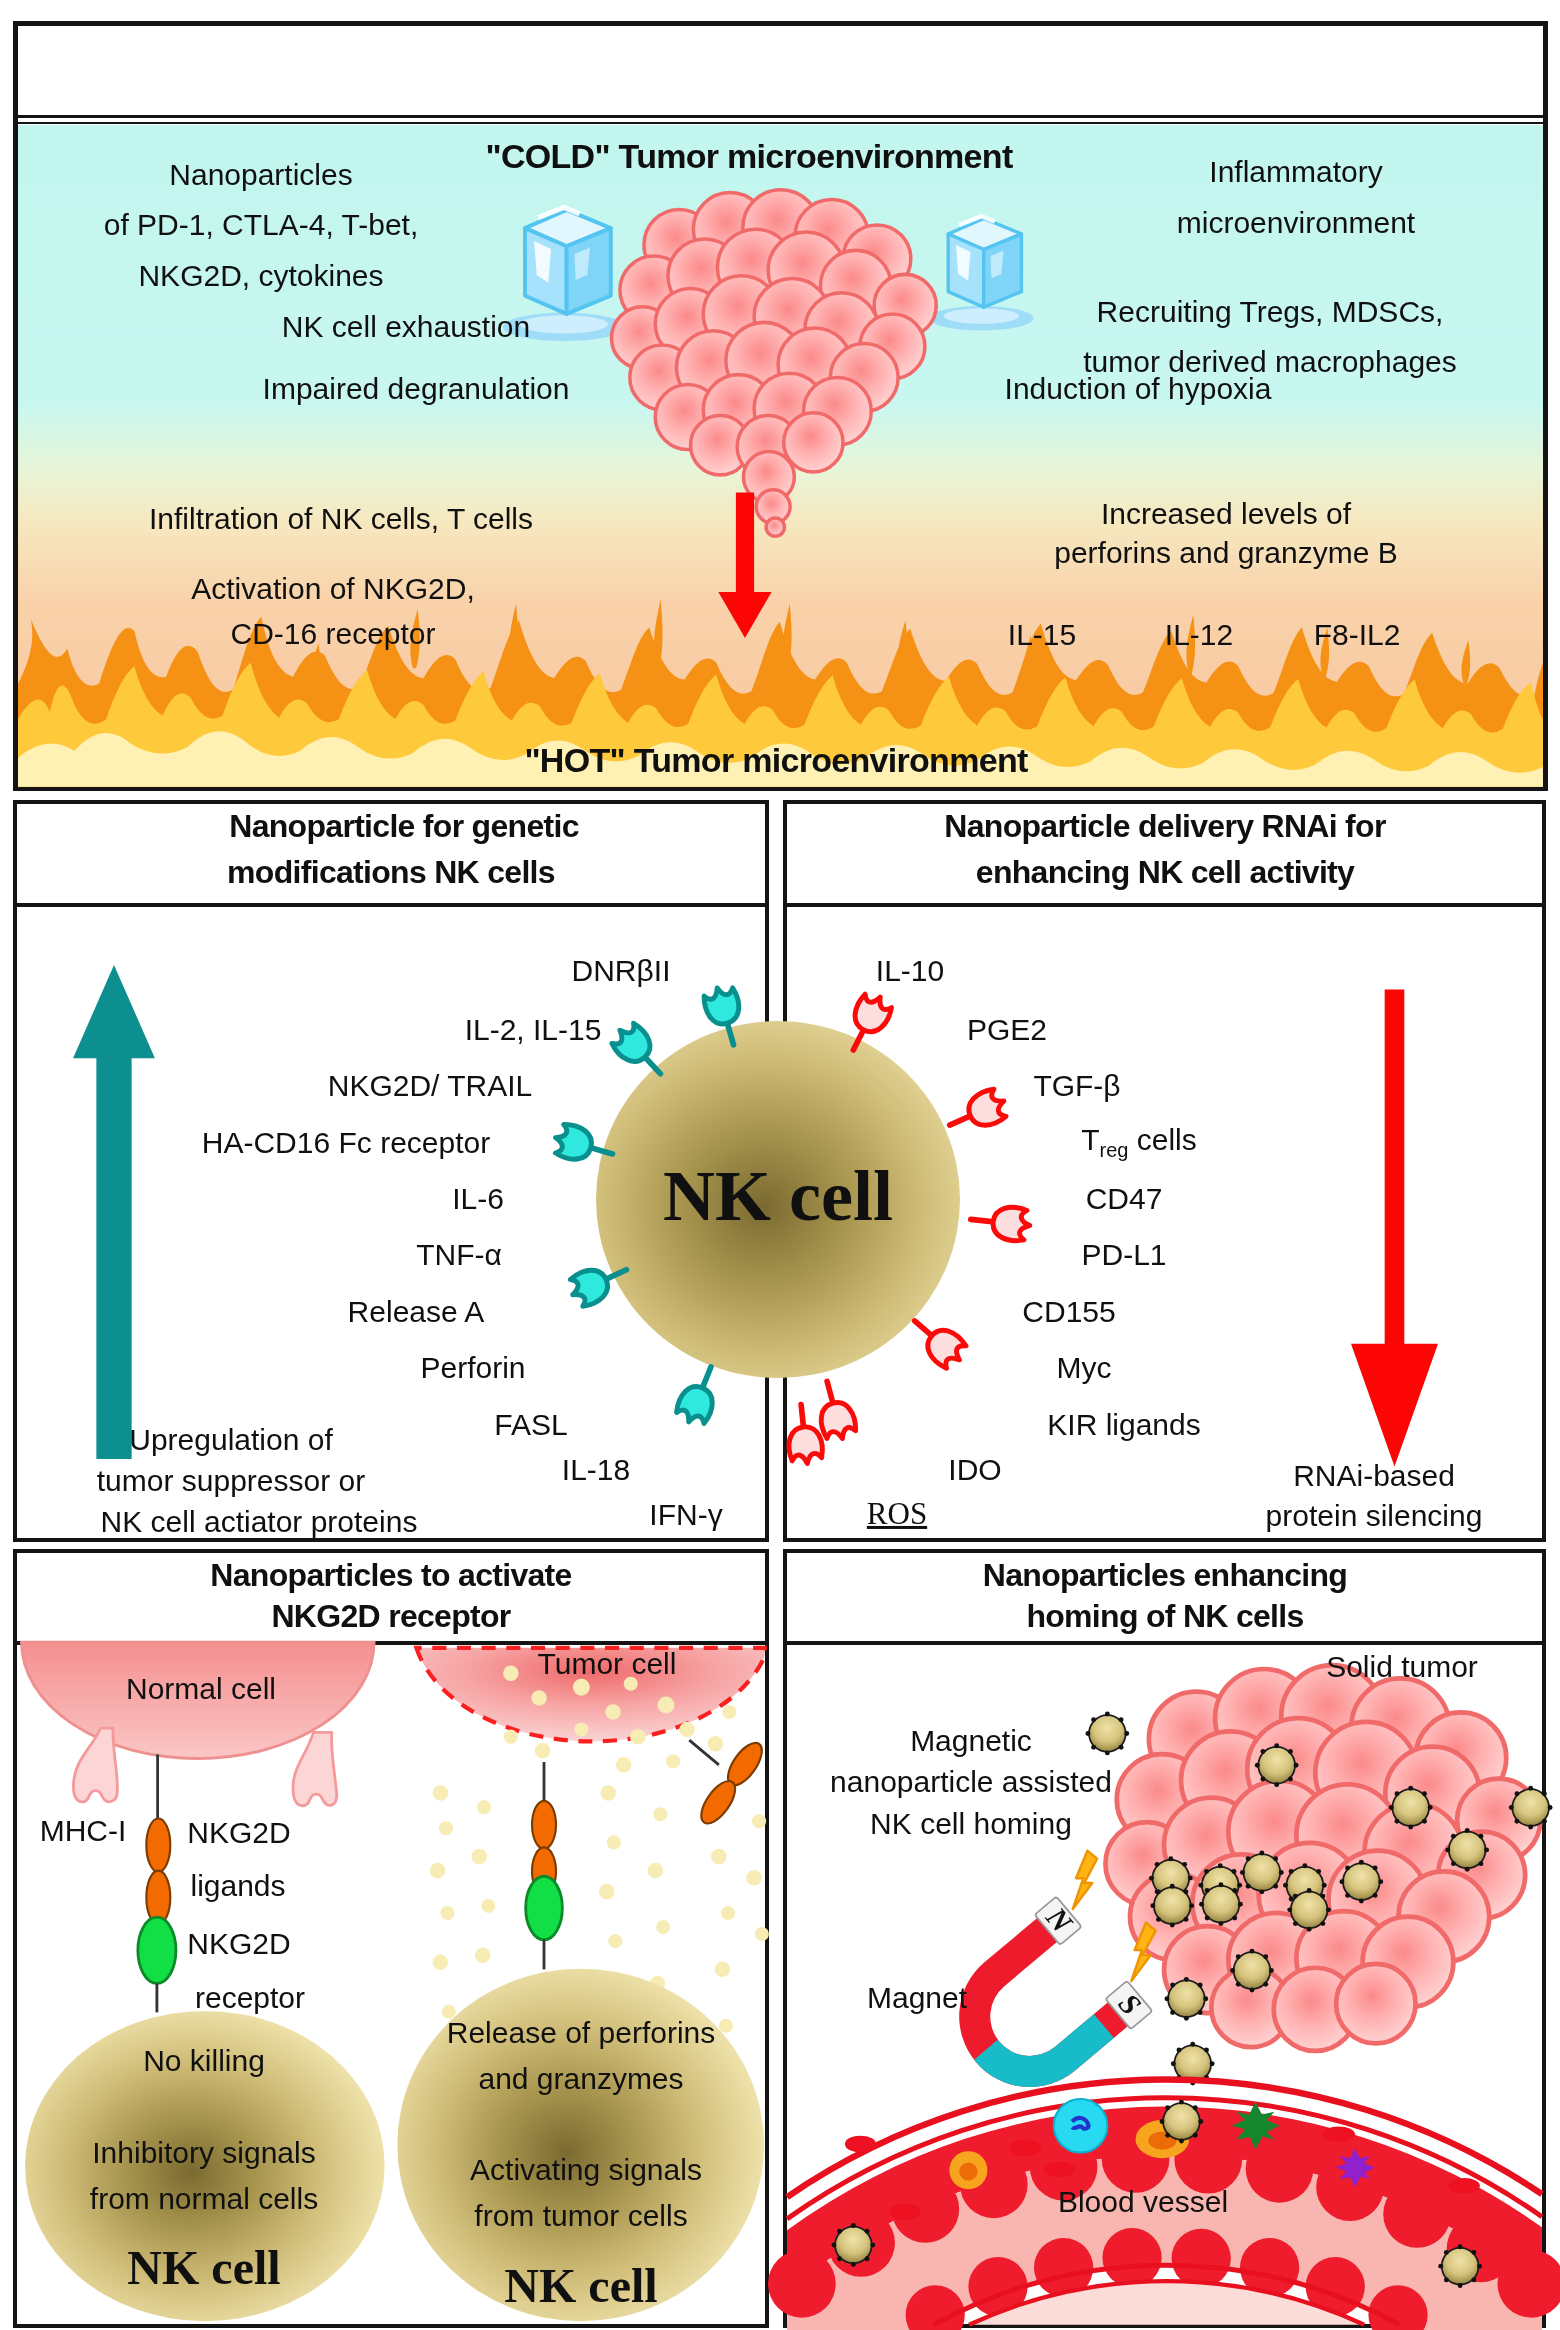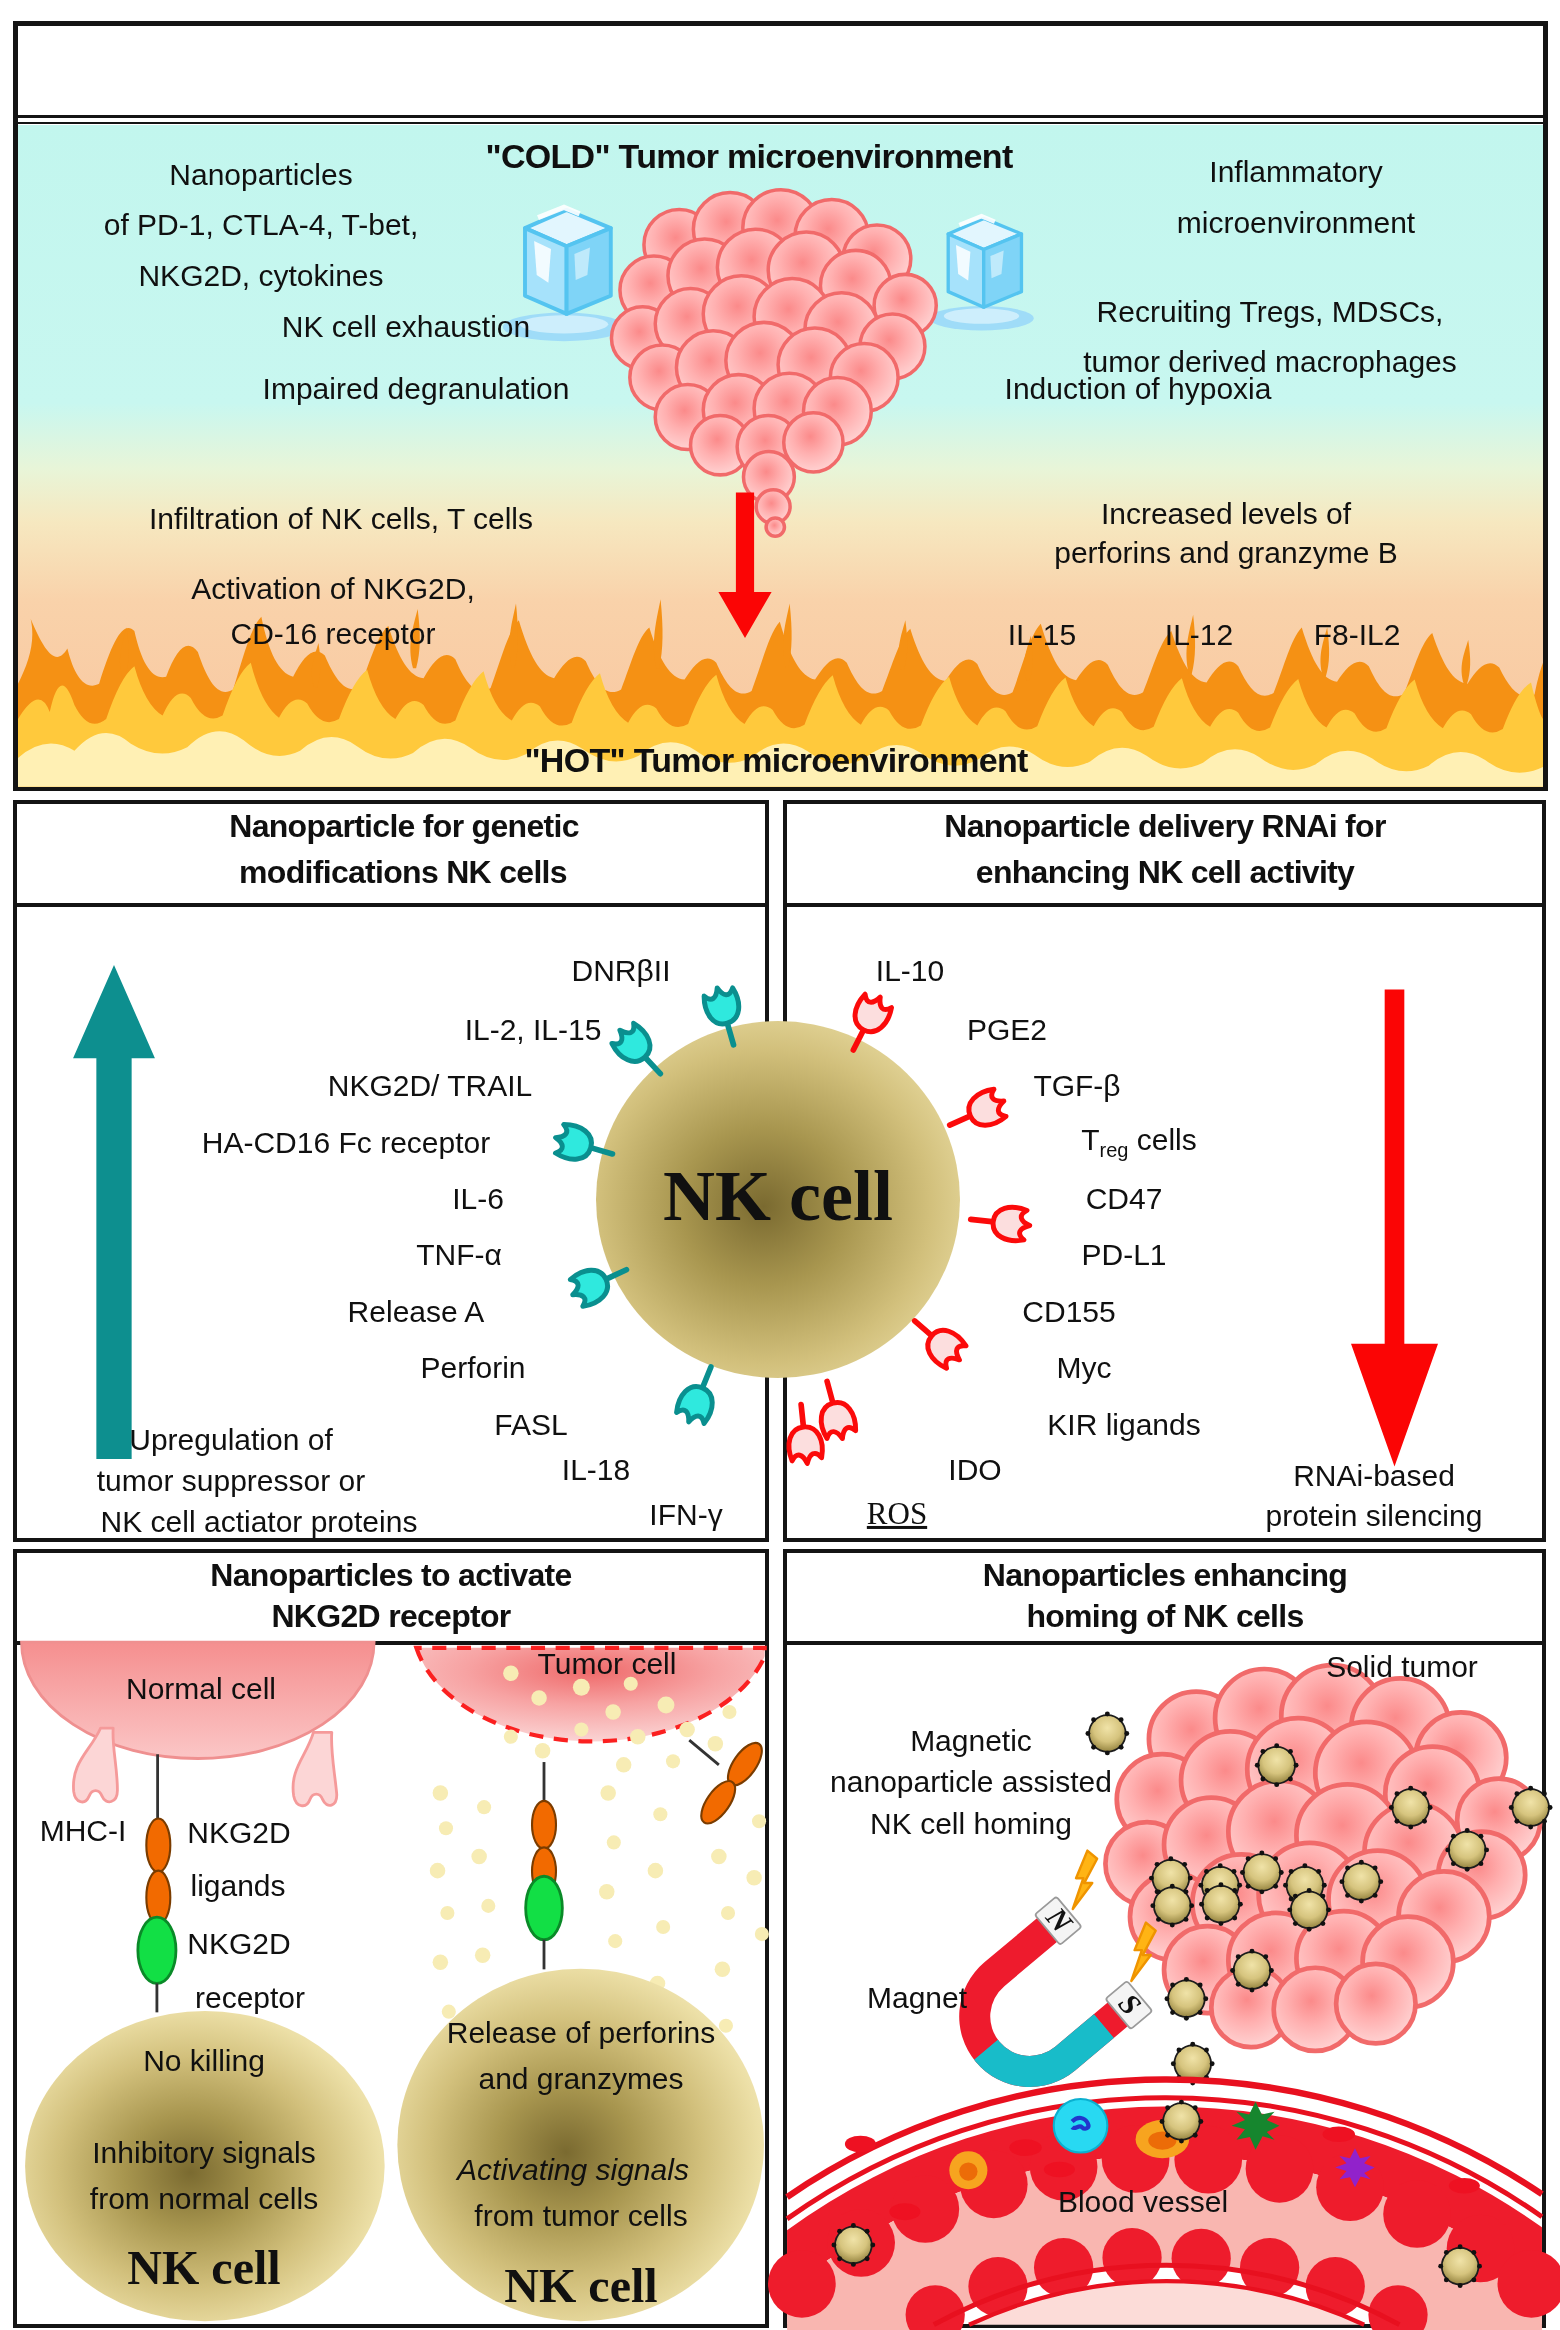--- a/index.html
+++ b/index.html
@@ -192,21 +192,21 @@
   <div class="lbl" style="left:333px;top:633px;">CD-16 receptor</div>
   <div class="lbl" style="left:1042px;top:634px;">IL-15</div>
   <div class="lbl" style="left:1199px;top:634px;">IL-12</div>
   <div class="lbl" style="left:1357px;top:634px;">F8-IL2</div>
   <div class="lbl hd2" style="left:776px;top:761px;z-index:7;">"HOT" Tumor microenvironment</div>
 
   <div class="panel" style="left:12.7px;top:800px;width:756px;height:742px;">
     <div class="divline" style="top:99px;"></div>
   </div>
   <div class="lbl hd" style="left:404px;top:827px;">Nanoparticle for genetic</div>
-  <div class="lbl hd" style="left:403px;top:873px;">modifications NK cells</div>
+  <div class="lbl hd" style="left:391px;top:873px;">modifications NK cells</div>
 
   <svg class="gfx" style="left:73px;top:965px;" width="82" height="494" viewBox="0 0 116 700">
     <polygon points="58,0 116,132 83,132 83,700 33,700 33,132 0,132" fill="#0d8f8f"></polygon>
   </svg>
 
   <div class="lbl" style="left:621px;top:970px;">DNRβII</div>
   <div class="lbl" style="left:533px;top:1029px;">IL-2, IL-15</div>
   <div class="lbl" style="left:430px;top:1085px;">NKG2D/ TRAIL</div>
   <div class="lbl" style="left:346px;top:1142px;">HA-CD16 Fc receptor</div>
   <div class="lbl" style="left:478px;top:1198px;">IL-6</div>
@@ -390,21 +390,21 @@
   <div class="lbl" style="left:239px;top:1832px;">NKG2D</div>
   <div class="lbl" style="left:238px;top:1885px;">ligands</div>
   <div class="lbl" style="left:239px;top:1943px;">NKG2D</div>
   <div class="lbl" style="left:250px;top:1997px;">receptor</div>
   <div class="lbl" style="left:204px;top:2060px;">No killing</div>
   <div class="lbl" style="left:204px;top:2152px;">Inhibitory signals</div>
   <div class="lbl" style="left:204px;top:2198px;">from normal cells</div>
   <div class="lbl nkmed" style="left:204px;top:2268px;">NK cell</div>
   <div class="lbl" style="left:581px;top:2032px;">Release of perforins</div>
   <div class="lbl" style="left:581px;top:2078px;">and granzymes</div>
-  <div class="lbl" style="left:573px;top:2169px;font-style:italic;">Activating signals</div>
+  <div class="lbl" style="left:586px;top:2169px;">Activating signals</div>
   <div class="lbl" style="left:581px;top:2215px;">from tumor cells</div>
   <div class="lbl nkmed" style="left:581px;top:2286px;">NK cell</div>
 
   <div class="panel" style="left:783px;top:1549px;width:763px;height:779px;">
     <div class="divline" style="top:88px;"></div>
   </div>
   <div class="lbl hd" style="left:1165px;top:1576px;">Nanoparticles enhancing</div>
   <div class="lbl hd" style="left:1165px;top:1617px;">homing of NK cells</div>
 
   <svg class="gfx" style="left:787px;top:1646px;" width="755" height="678" viewBox="0 0 1070 961">

